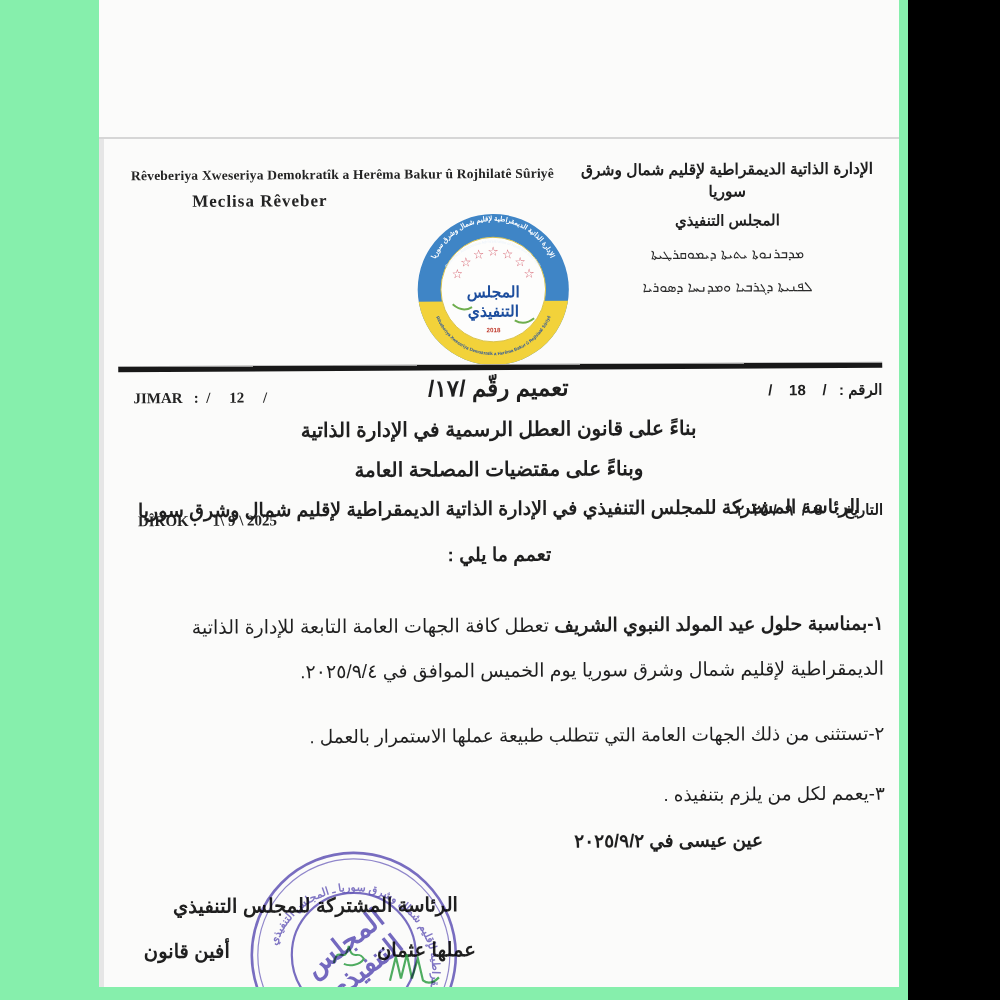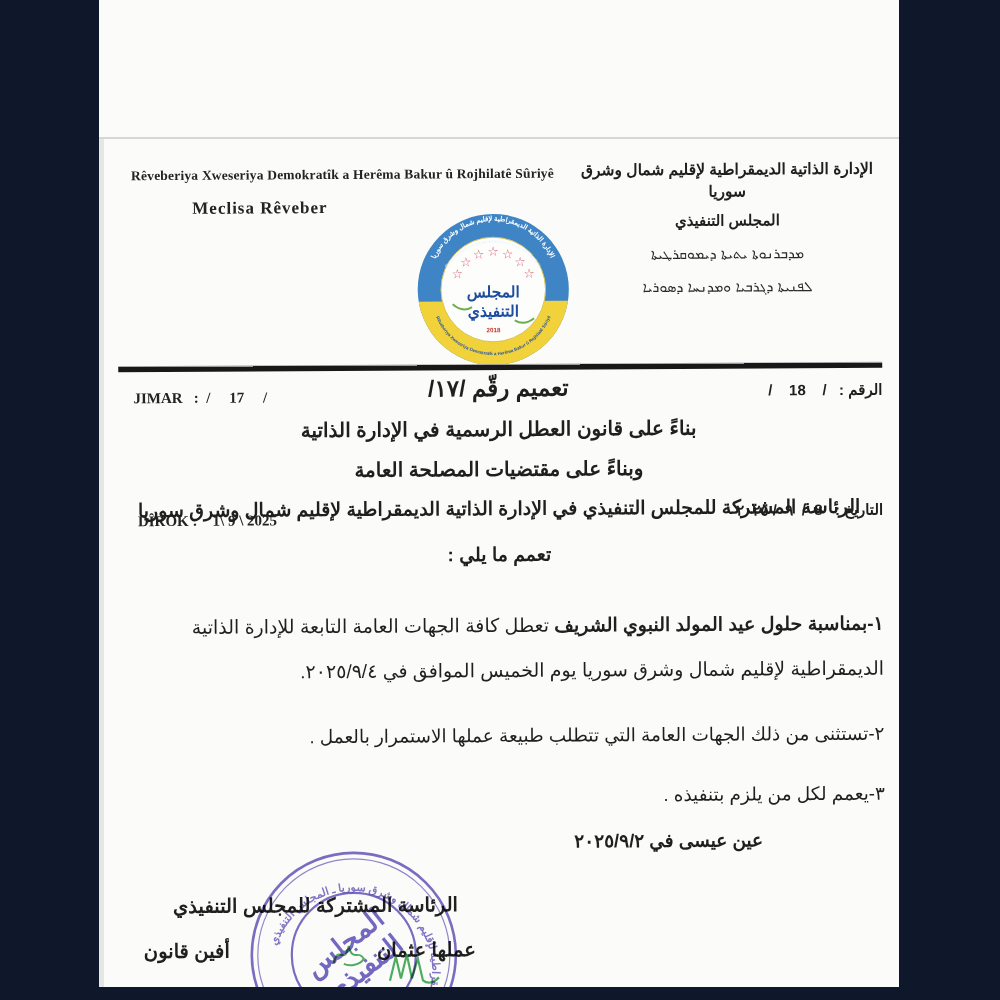--- a/index.html
+++ b/index.html
@@ -1,25 +1,25 @@
 <!DOCTYPE html>
 <html><head>
 <meta charset="utf-8">
 <style>
   html,body{margin:0;padding:0;background:#000;}
-  #canvas{position:relative;width:1000px;height:1000px;background:#0f172a;overflow:hidden;
+  #canvas{position:relative;width:908px;height:1000px;background:#86efac;overflow:hidden;
           font-family:"Liberation Sans",sans-serif;color:#1f1f1f;}
   #photo{position:absolute;left:99px;top:0;width:800px;height:987px;background:#fbfbfa;overflow:hidden;}
   #doc{position:absolute;inset:0;transform:rotate(-0.35deg);}
   .abs{position:absolute;}
   .seam{left:0;right:0;top:137px;height:2px;background:#d6d6d6;}
   .left-edge{left:0;top:139px;width:5px;height:848px;background:#e6e6e6;}
   .latin{font-family:"Liberation Serif",serif;font-weight:bold;color:#232323;}
   .l1{left:34px;top:166px;font-size:13.5px;white-space:nowrap;letter-spacing:.2px;}
-  .l2{left:95px;top:197px;font-size:17px;letter-spacing:1px;}
+  .l2{left:95px;top:190px;font-size:17px;letter-spacing:1px;}
   .ar-head{right:14px;top:160px;width:312px;text-align:center;direction:rtl;font-weight:bold;}
   .ar-head .h1{font-size:15.5px;line-height:22px;}
   .ar-head .h2{font-size:15px;margin-top:9px;}
   .syriac{font-family:"DejaVu Sans",sans-serif;font-weight:normal;font-size:14px;line-height:33px;margin-top:8px;color:#2a2a2a;}
   .refs-ar{right:16px;top:292px;direction:rtl;text-align:right;font-weight:bold;font-size:15px;
            line-height:40px;white-space:pre;}
   .refs-la{left:35px;top:294px;font-family:"Liberation Serif",serif;font-weight:bold;font-size:15px;
            line-height:41px;white-space:pre;color:#232323;}
   .logo{left:318px;top:212px;width:155px;height:155px;}
   .rule{left:20px;top:364px;width:764px;height:6px;background:linear-gradient(#9a9a9a 0 1px,#181818 1px 100%);}
@@ -61,21 +61,21 @@
           <div>ܡܕܒܪܢܘܬܐ ܝܬܝܬܐ ܕܝܡܘܩܪܛܝܬܐ</div>
           <div>ܠܦܢܝܬܐ ܕܓܪܒܝܐ ܘܡܕܢܚܐ ܕܣܘܪܝܐ</div>
         </div>
       </div>
 
       <div class="abs refs-ar">
         <div>الرقم :   /    18    /</div>
         <div>التاريخ :   8  /  ٩  / ٢٠٢٥</div>
       </div>
       <div class="abs refs-la">
-        <div>JIMAR   :  /     17     /</div>
+        <div>JIMAR   :  /     12     /</div>
         <div> DÎROK :    1\ 9 \ 2025</div>
       </div>
 
       <svg class="abs logo" viewBox="0 0 160 160">
         <defs>
           <clipPath id="lowerHalf">
               <rect x="0" y="92" width="160" height="68"></rect>
             </clipPath>
           <path id="arcTopAr" d="M 15,74 A 65,65 0 0 1 145,74"></path>
           <path id="arcTopEn" d="M 24,78 A 57,57 0 0 1 136,78"></path>

